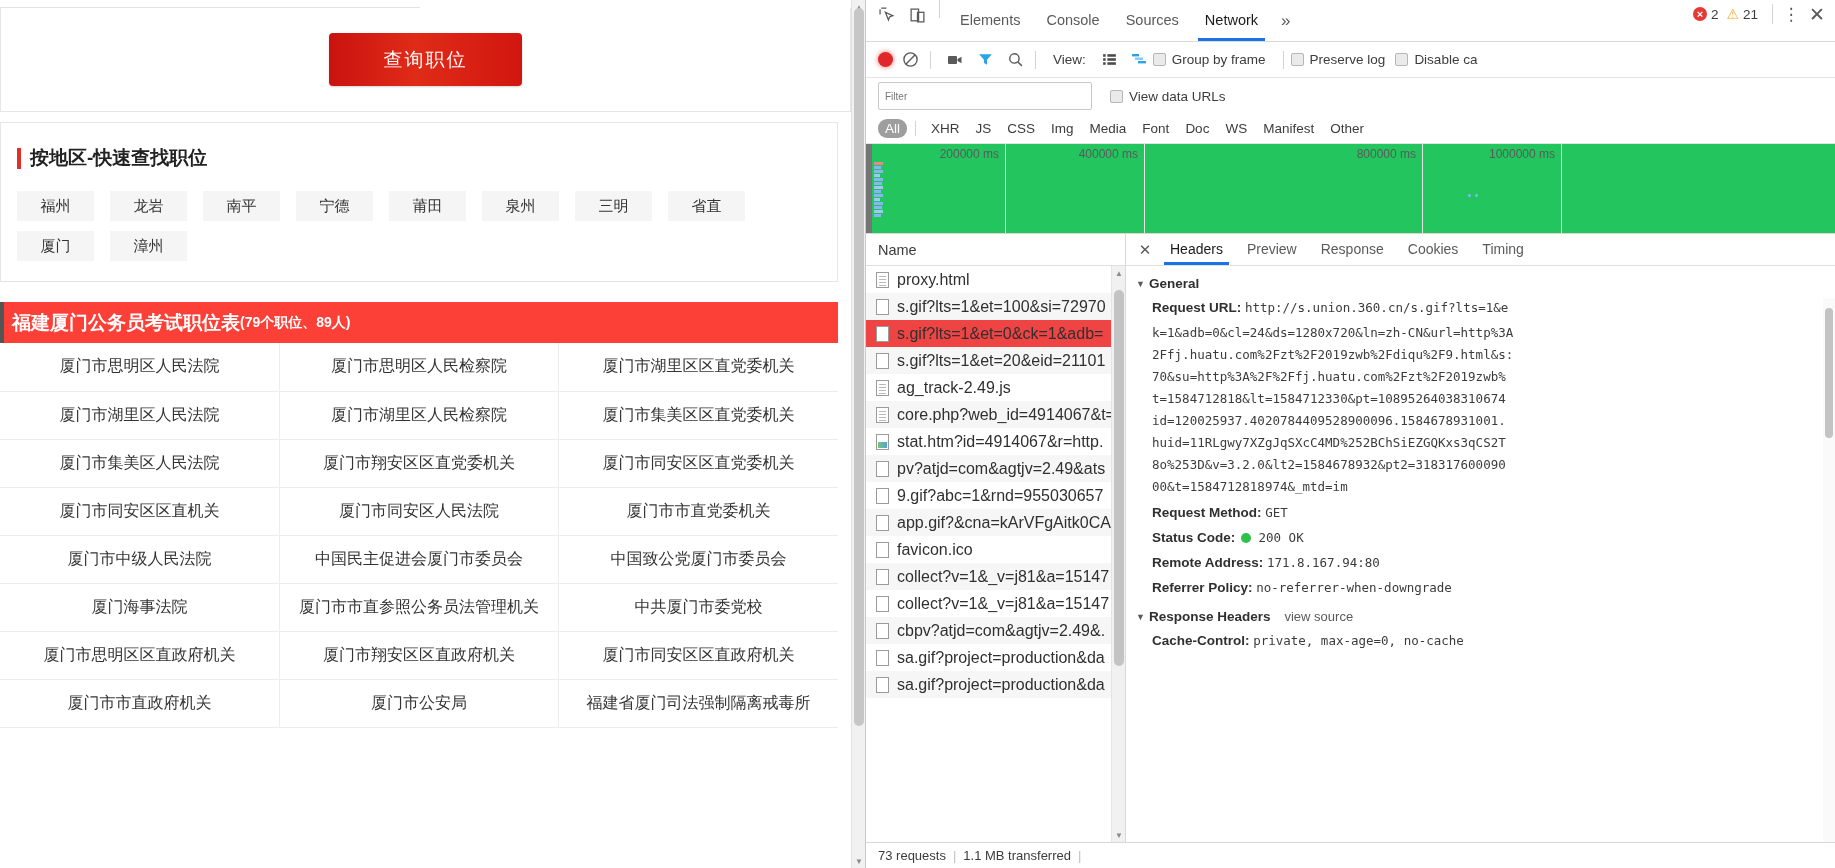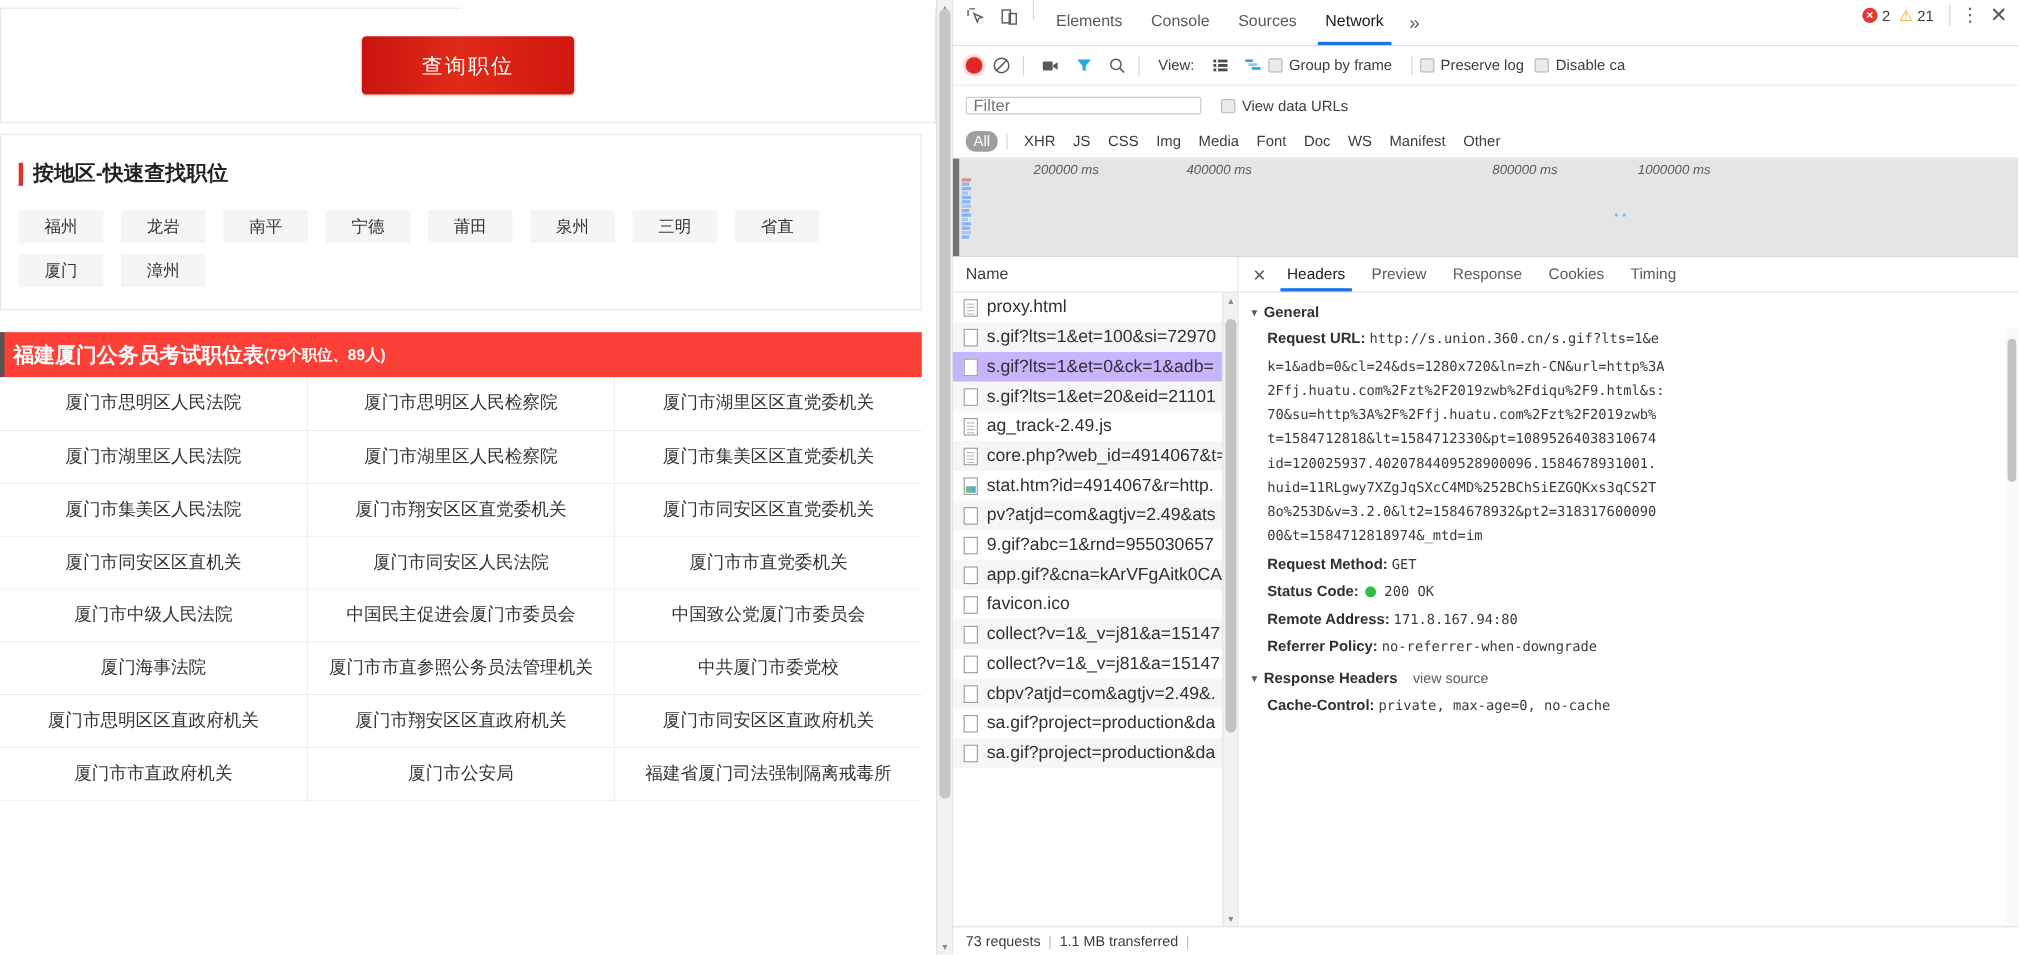--- a/index.html
+++ b/index.html
@@ -168,23 +168,23 @@
   }
   .tb-item { display:flex; align-items:center; font-size:13.5px; color:#3c3c3c; margin-right:10px; white-space:nowrap; cursor:pointer; }
 
   .dt-filterbar {
     height:36px; min-height:36px;
     display:flex; align-items:center;
     padding:0 12px;
     background:#fff;
   }
   .filter-input {
-    width:214px; height:16px;
+    width:214px; height:28px;
     border:1px solid #c9c9c9; border-radius:2px;
-    font-size:15px; color:#5a5a5a; padding:0 6px;
+    font-size:10px; color:#5a5a5a; padding:0 6px;
     font-family:inherit;
     outline:none;
   }
 
   .dt-typebar {
     height:30px; min-height:30px;
     display:flex; align-items:center;
     padding:0 12px;
     border-bottom:1px solid #e4e4e4;
     background:#fff;
@@ -192,21 +192,21 @@
   }
   .type-pill {
     padding:2px 7px; font-size:13.5px; color:#3c3c3c; border-radius:9px; cursor:pointer; white-space:nowrap;
   }
   .type-pill.active { background:#9e9e9e; color:#fff; }
   .type-divider { width:1px; height:15px; background:#d4d4d4; margin:0 6px; }
 
   .dt-timeline {
     height:90px; min-height:90px;
     position:relative; border-bottom:1px solid #d8d8d8;
-    background:#e5e5e5; overflow:hidden;font-style:italic;
+    background:#22c55e; overflow:hidden;
   }
   .tl-leftband { position:absolute; left:0; top:0; bottom:0; width:6px; background:#747474; }
   .tl-cell { position:absolute; top:0; bottom:0; border-right:1px solid #e4e4e4; }
   .tl-label { position:absolute; top:3px; right:6px; font-size:12px; color:#5a5a5a; white-space:nowrap; }
   .tl-bars { position:absolute; left:8px; top:18px; width:9px; bottom:4px; overflow:hidden; }
   .tl-bar { height:3px; margin-bottom:1px; }
   .tl-dot { position:absolute; width:3px; height:3px; background:#8ab4f8; border-radius:50%; }
 
   .dt-body { flex:1; display:flex; min-height:0; }
 
@@ -224,21 +224,21 @@
     border-bottom:1px solid #e0e0e0;
     background:#fff;
   }
   .req-list { flex:1; overflow:hidden; position:relative; padding-right:14px; }
   .req-row {
     height:27px; display:flex; align-items:center;
     padding-left:10px; font-size:16px; color:#303030;
     white-space:nowrap; overflow:hidden; cursor:pointer;
   }
   .req-row.alt { background:#f6f6f6; }
-  .req-row.selected { background:#c4b5fd; }
+  .req-row.selected { background:#ef4444; }
   .req-ico { width:13px; height:16px; margin-right:8px; flex:none; }
   .req-ico.doc  { background:#fff; border:1px solid #9b9b9b; position:relative; }
   .req-ico.doc:after {
     content:""; position:absolute; left:2px; top:3px; right:2px; height:1px;
     background:#b9b9b9; box-shadow:0 3px 0 #b9b9b9, 0 6px 0 #b9b9b9, 0 9px 0 #b9b9b9;
   }
   .req-ico.plain { background:#fff; border:1px solid #9b9b9b; }
   .req-ico.img { background:#fff; border:1px solid #9b9b9b; position:relative; overflow:hidden; }
   .req-ico.img:after {
     content:""; position:absolute; left:1px; right:1px; bottom:1px; height:6px;

